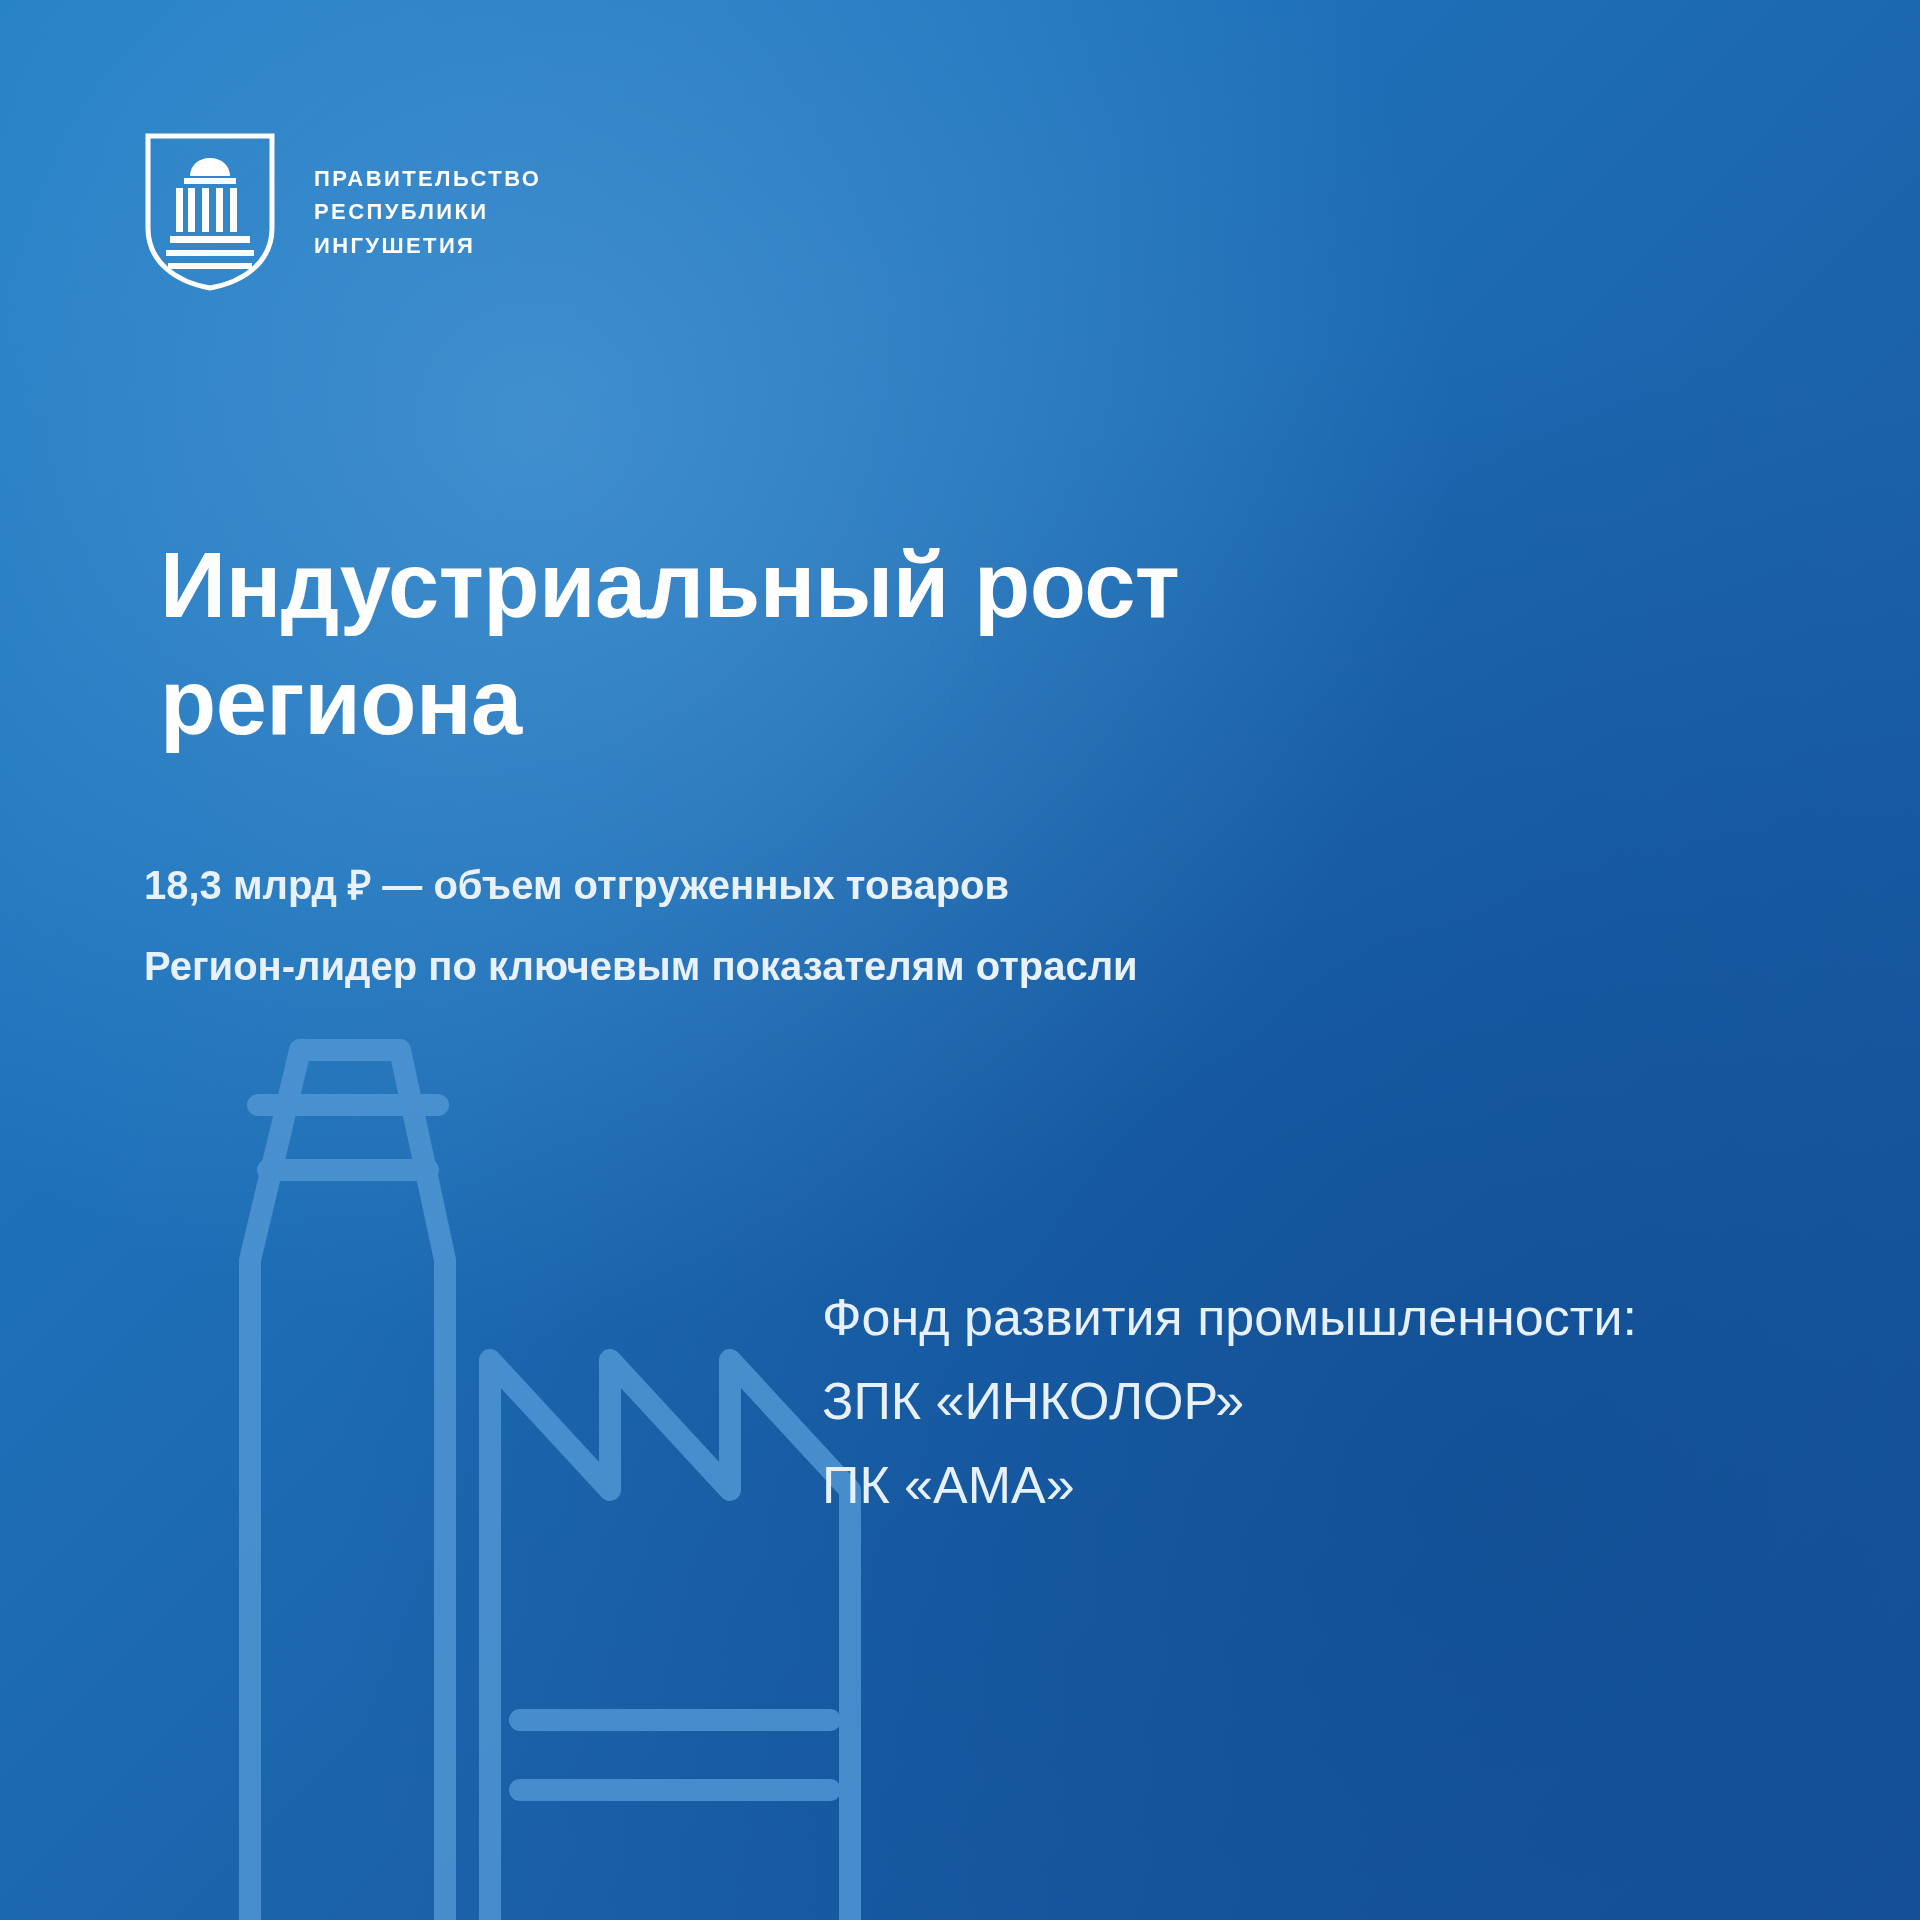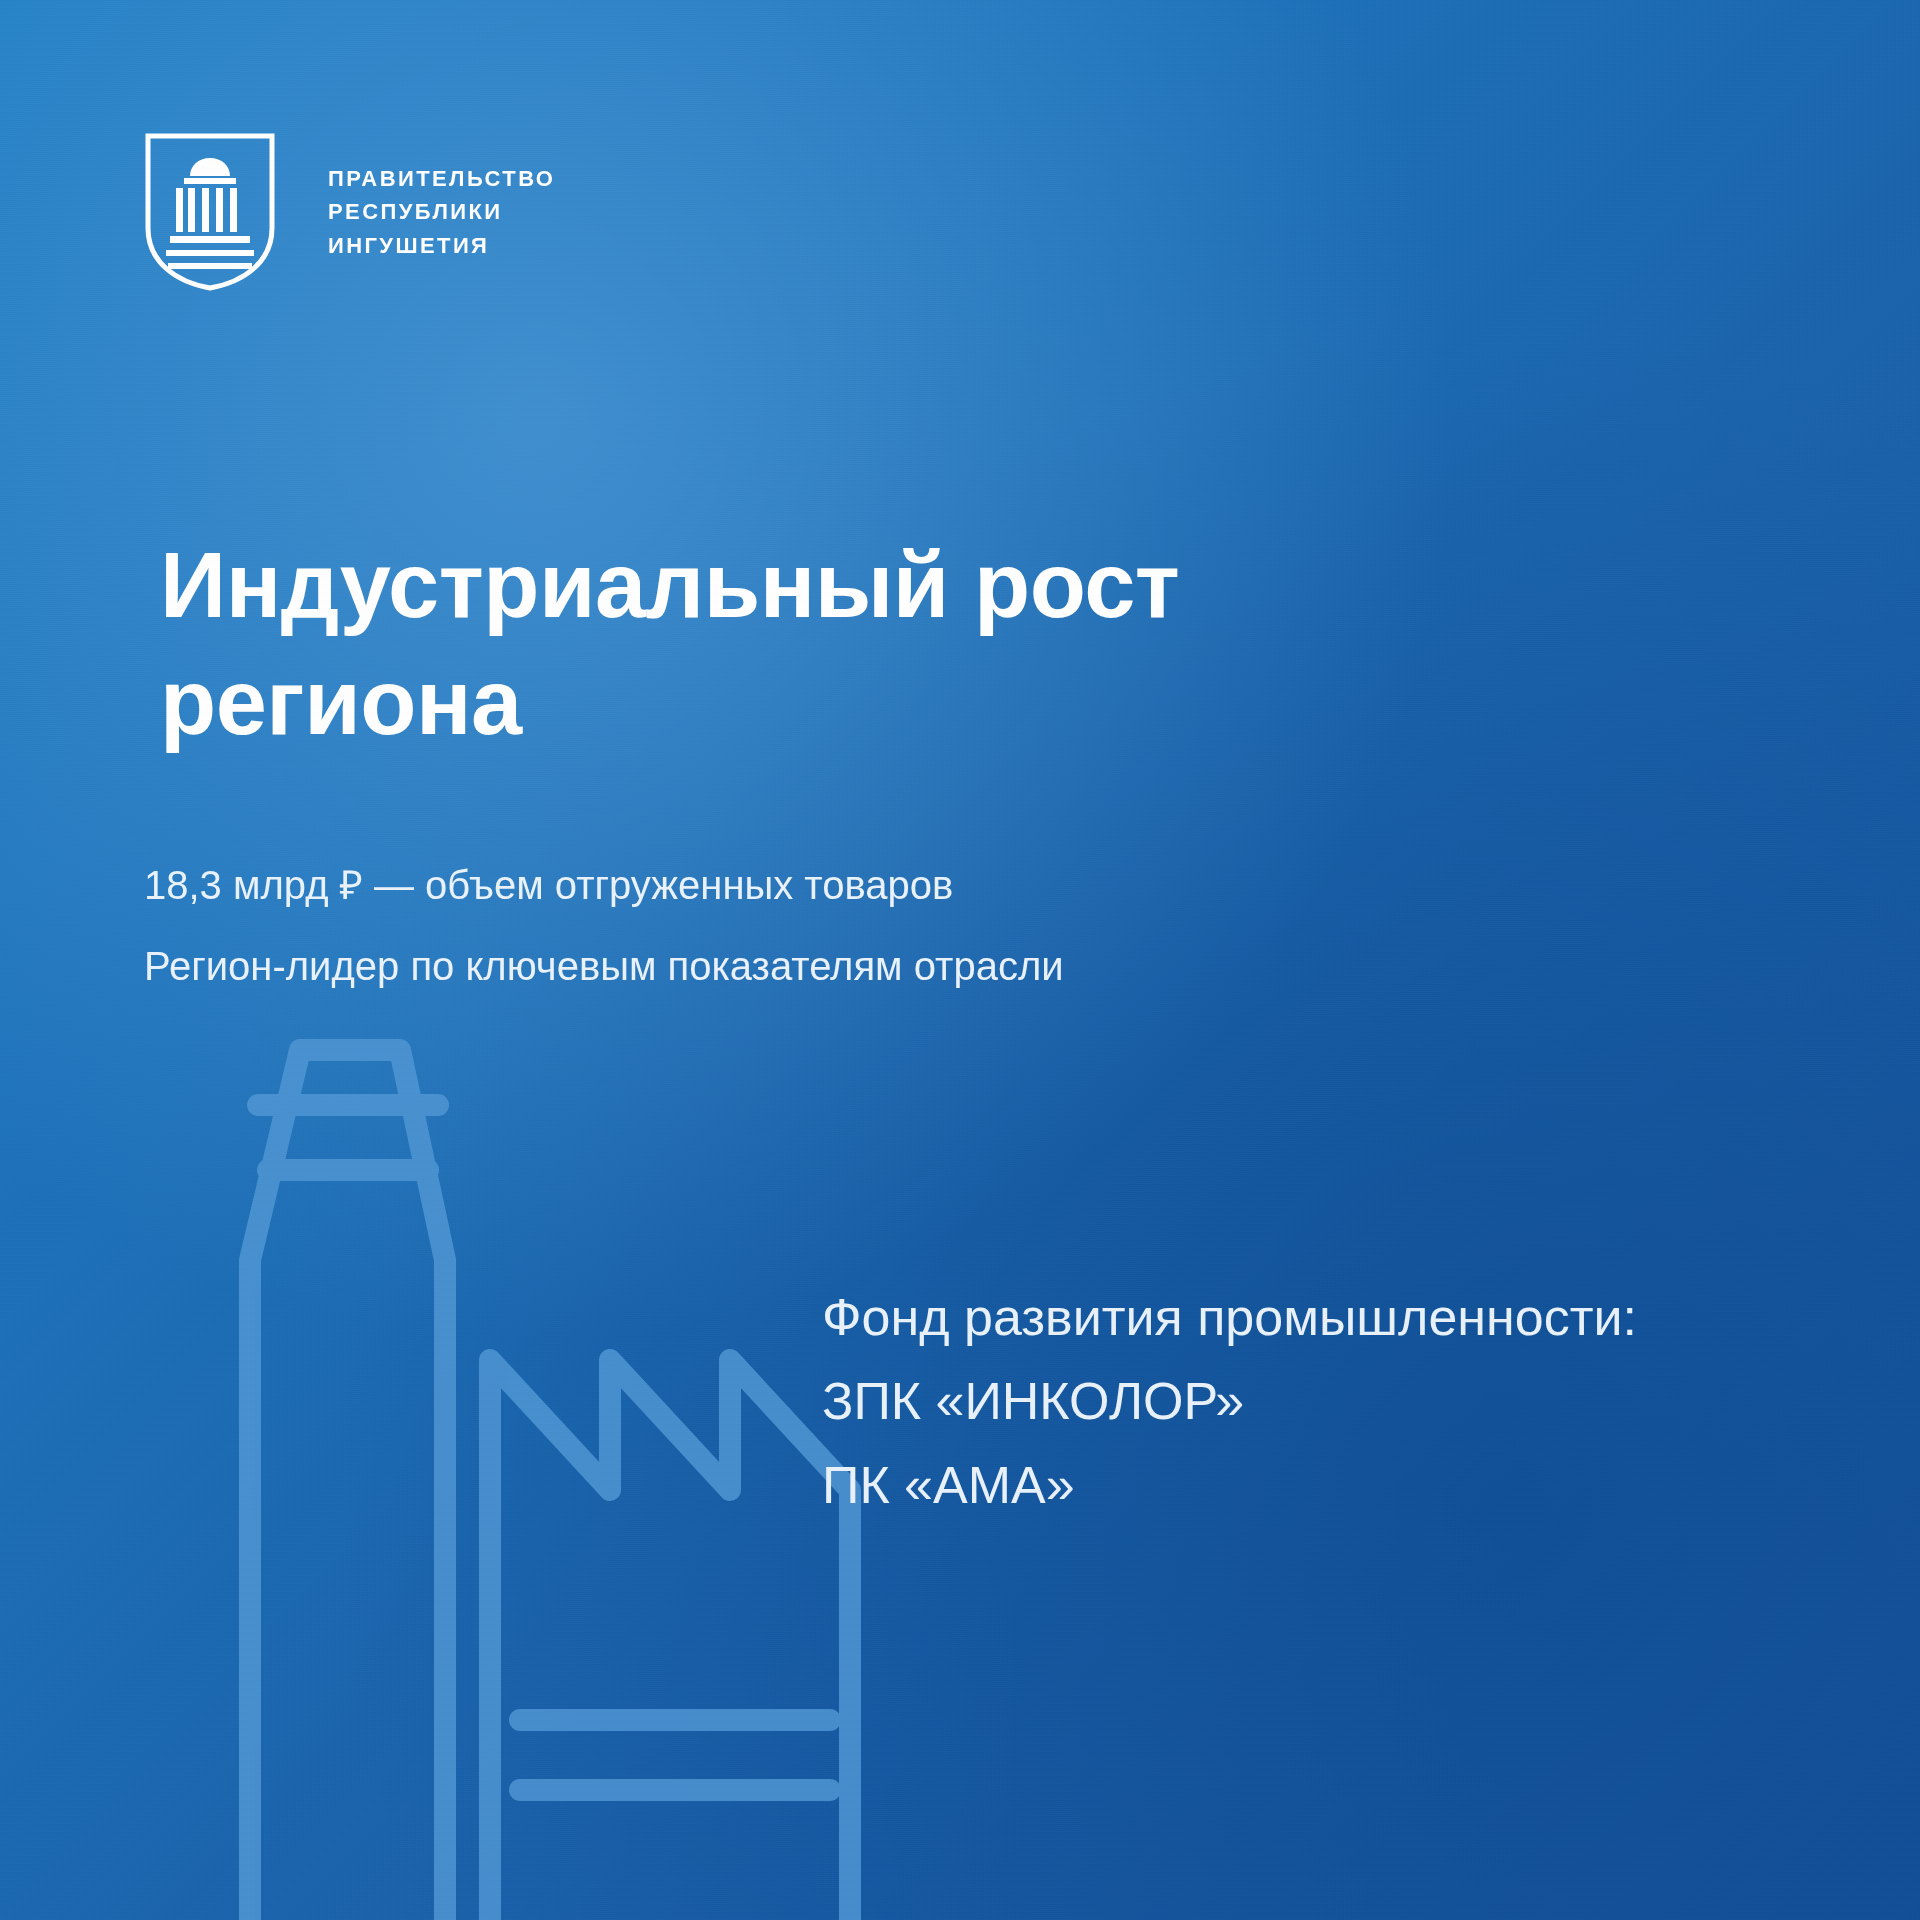--- a/index.html
+++ b/index.html
@@ -46,21 +46,21 @@
     pointer-events: none;
   }
 
   
   .logo-block {
     position: absolute;
     top: 132px;
     left: 140px;
     display: flex;
     align-items: center;
-    gap: 48px;
+    gap: 34px;
   }
   .logo-mark {
     width: 140px;
     height: 160px;
   }
   .logo-text {
     color: #ffffff;
     font-size: 22px;
     font-weight: bold;
     letter-spacing: 2.4px;
@@ -83,21 +83,21 @@
   }
 
   .facts {
     position: absolute;
     top: 845px;
     left: 144px;
     width: 1400px;
     color: #eaf3fb;
     font-size: 40px;
     line-height: 2.02;
-    font-weight: 400;
+    font-weight: 700;
   }
   .fact-line {
     white-space: nowrap;
   }
 
   .fund-block {
     position: absolute;
     top: 1275px;
     right: 148px;
     width: 950px;

